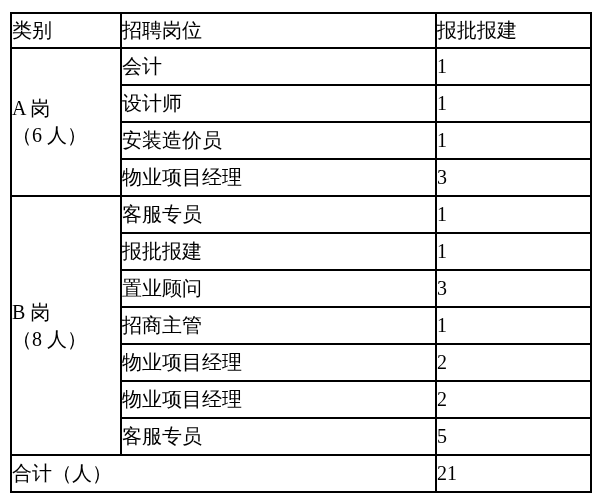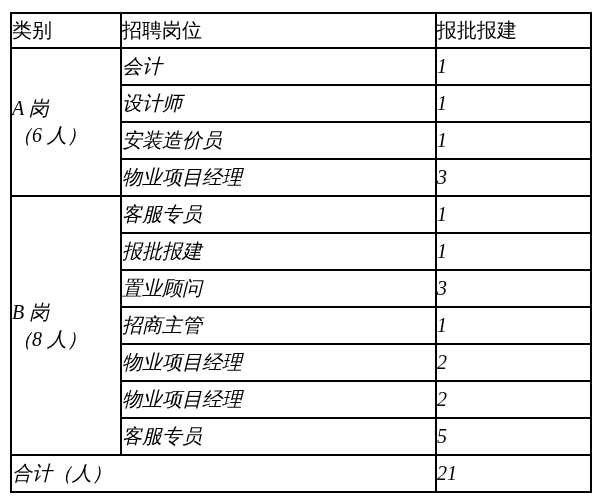--- a/index.html
+++ b/index.html
@@ -28,21 +28,21 @@
   table.recruit td {
     border: 2px solid #000000;
     text-align: left;
     vertical-align: middle;
     font-size: 20px;
     font-weight: normal;
     padding: 0;
     background: #ffffff;
   }
   table.recruit th { height: 33px; }
-  table.recruit td { height: 35px; font-style: italic; }
+  table.recruit td { height: 35px; }
   td.category-cell div { line-height: 27px; }
 </style>
 </head>
 <body>
 
 <div class="page">
   <table class="recruit">
     <colgroup>
       <col style="width:110px">
       <col style="width:315px">

